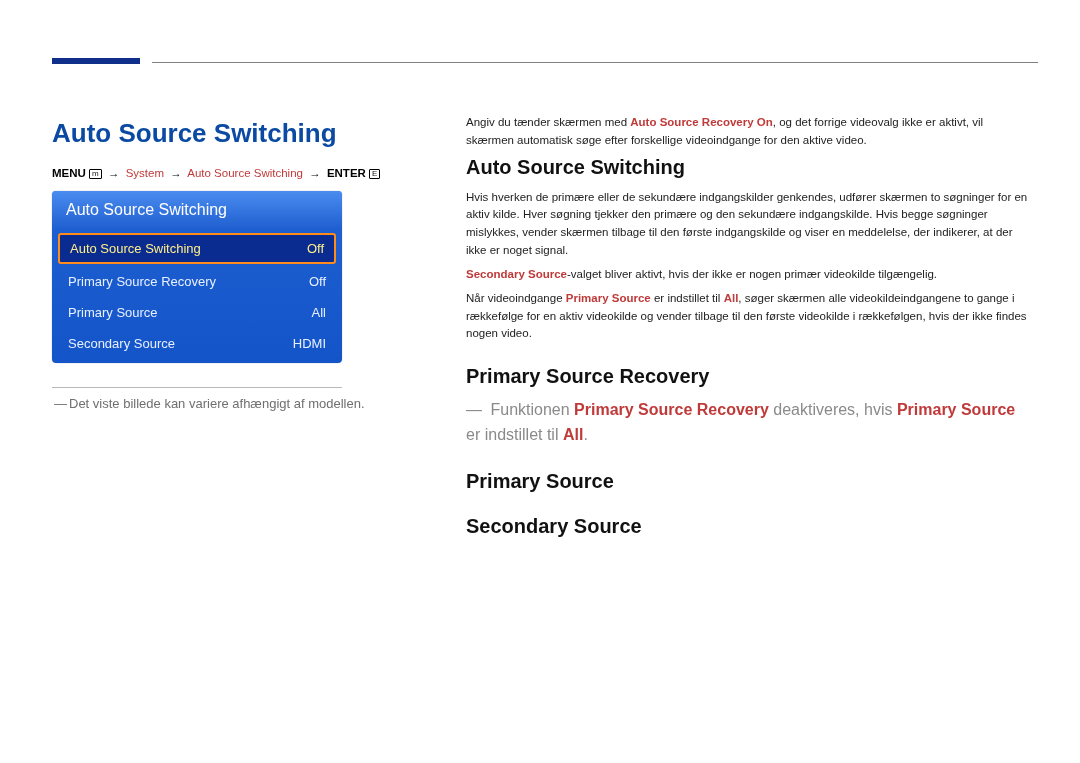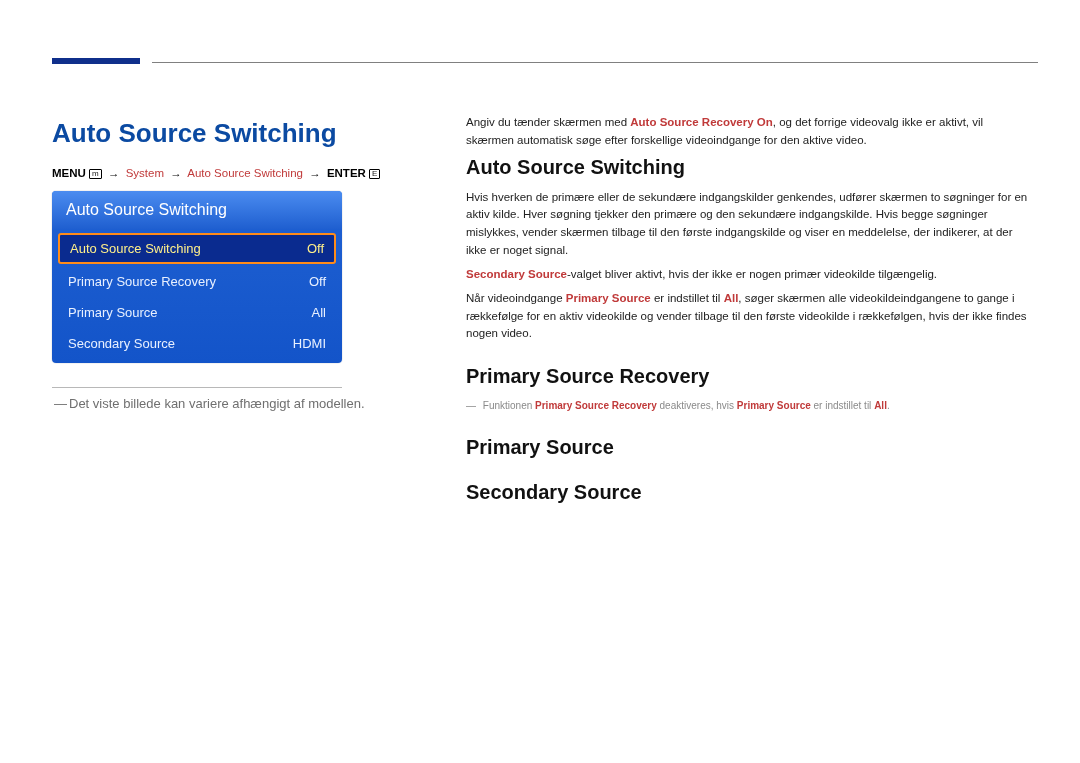--- a/index.html
+++ b/index.html
@@ -54,21 +54,21 @@
   .osd-val { color: #e8f0ff; }
   .left hr.sep { border: none; border-top: 1px solid #b8b8b8; margin: 24px 0 8px 0; width: 290px; }
   .footnote { font-size: 13px; color: #6f6f6f; margin-left: 2px; }
   .footnote::before { content: "―"; color:#6f6f6f; margin-right:4px; letter-spacing:-2px; }
 
   .right p.body { font-size: 11.5px; line-height: 1.55; color: #222; margin-bottom: 6px; }
   .right h2 { font-size: 20px; font-weight: 700; color: #111; margin-top: 22px; margin-bottom: 10px; }
   .right h2.first { margin-top: 6px; }
   .redb { color: #c03a3a; font-weight: 700; }
   .right .intro { margin-bottom: 6px; margin-top: -4px; }
-  .note-line { font-size: 10px; color: #8a8a8a; line-height: 1.55; }
+  .note-line { font-size: 16px; color: #8a8a8a; line-height: 1.55; }
   .note-line::before { content: "―"; margin-right: 6px; letter-spacing:-2px; color:#8a8a8a; }
   .note-line .redb { color: #c03a3a; }
 </style>
 </head>
 <body>
 
 <div class="page">
   <div class="toprule">
     <div class="thick"></div>
     <div class="thin"></div>

